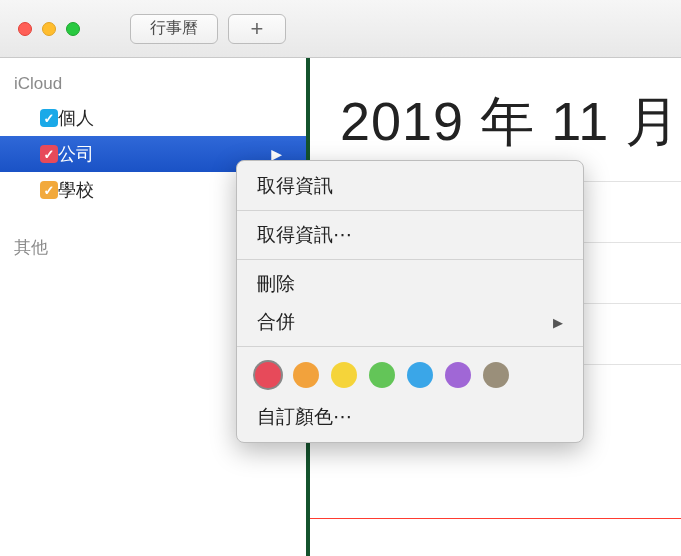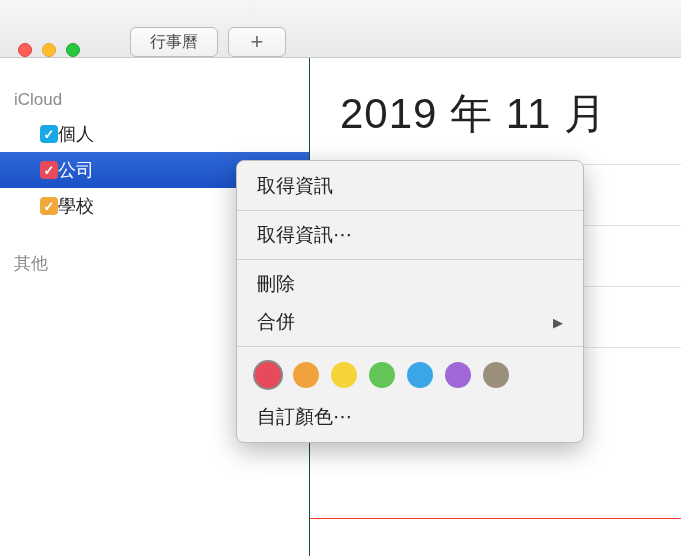--- a/index.html
+++ b/index.html
@@ -5,21 +5,21 @@
 * { margin: 0; padding: 0; box-sizing: border-box; font-family: -apple-system, "Helvetica Neue", Arial, sans-serif; }
 body { background: #fff; width: 681px; height: 556px; overflow: hidden; position: relative; }
 
 .window { width: 681px; height: 556px; background: #fff; position: relative; }
 
 .titlebar {
   height: 58px;
   background: linear-gradient(#f6f6f6, #e8e8e8);
   border-bottom: 1px solid #c9c9c9;
   display: flex;
-  align-items: flex-end;
+  align-items: center;
   padding: 0 18px;
   gap: 10px;
 }
 .traffic { display: flex; gap: 10px; align-items: center; }
 .dot { width: 14px; height: 14px; border-radius: 50%; }
 .dot.red { background: #ff5f57; border: 1px solid #e24238; }
 .dot.yel { background: #ffbd2e; border: 1px solid #e1a326; }
 .dot.grn { background: #28c940; border: 1px solid #1fa52f; }
 
 .tool-group { display: flex; margin-left: 40px; }
@@ -28,22 +28,22 @@
   background: linear-gradient(#fcfcfc,#f0f0f0);
   border: 1px solid #bcbcbc; border-radius: 6px;
   display: flex; align-items: center; justify-content: center;
   font-size: 16px; color: #4d4d4d; margin-right: 10px;
   padding: 0 14px;
 }
 .tool-btn.plus { min-width: 58px; font-size: 22px; font-weight: 300; color: #666; }
 
 .body { display: flex; height: calc(100% - 58px); }
 .sidebar {
-  width: 310px; background: #fff; border-right: 1px solid #14532d;
-  padding-top: 28px; font-size: 18px; color: #333;
+  width: 310px; background: #fff; border-right: 4px solid #14532d;
+  padding-top: 12px; font-size: 18px; color: #333;
 }
 .section-label { color: #8a8a8a; font-size: 17px; padding: 4px 14px 6px; }
 .cal-item {
   display: flex; align-items: center; 
   padding: 5px 14px 5px 40px; height: 36px; cursor: default;
 }
 .cal-item.selected {
   background: linear-gradient(#2f68d8,#1a52c6);
   color: #fff;
 }
@@ -54,21 +54,21 @@
 }
 .checkbox::after {
   content: "✓"; color: #fff; font-size: 13px; font-weight: bold;
 }
 .cal-label { font-size: 18px; color: #262626; }
 .chev-r { margin-left: auto; margin-right: 10px; color: #fff; font-size: 14px; }
 
 .main {
   flex: 1; padding: 28px 0 0 30px; position: relative; background: #fff;
 }
-.month-title { font-size: 42px; font-weight: 400; color: #222; letter-spacing: 1px; }
+.month-title { font-size: 54px; font-weight: 400; color: #222; letter-spacing: 1px; }
 .divider { border-top: 1px solid #e2e2e2; margin-top: 22px; }
 .redline { position:absolute; left:0; right:0; top:460px; border-top:1px solid #ff3b30; }
 
 .context-menu {
   position: absolute; left: 236px; top: 160px;
   width: 348px;
   background: #f2f2f2;
   border: 1px solid #bdbdbd; border-radius: 8px;
   box-shadow: 0 8px 26px rgba(0,0,0,.28);
   padding: 6px 0;

